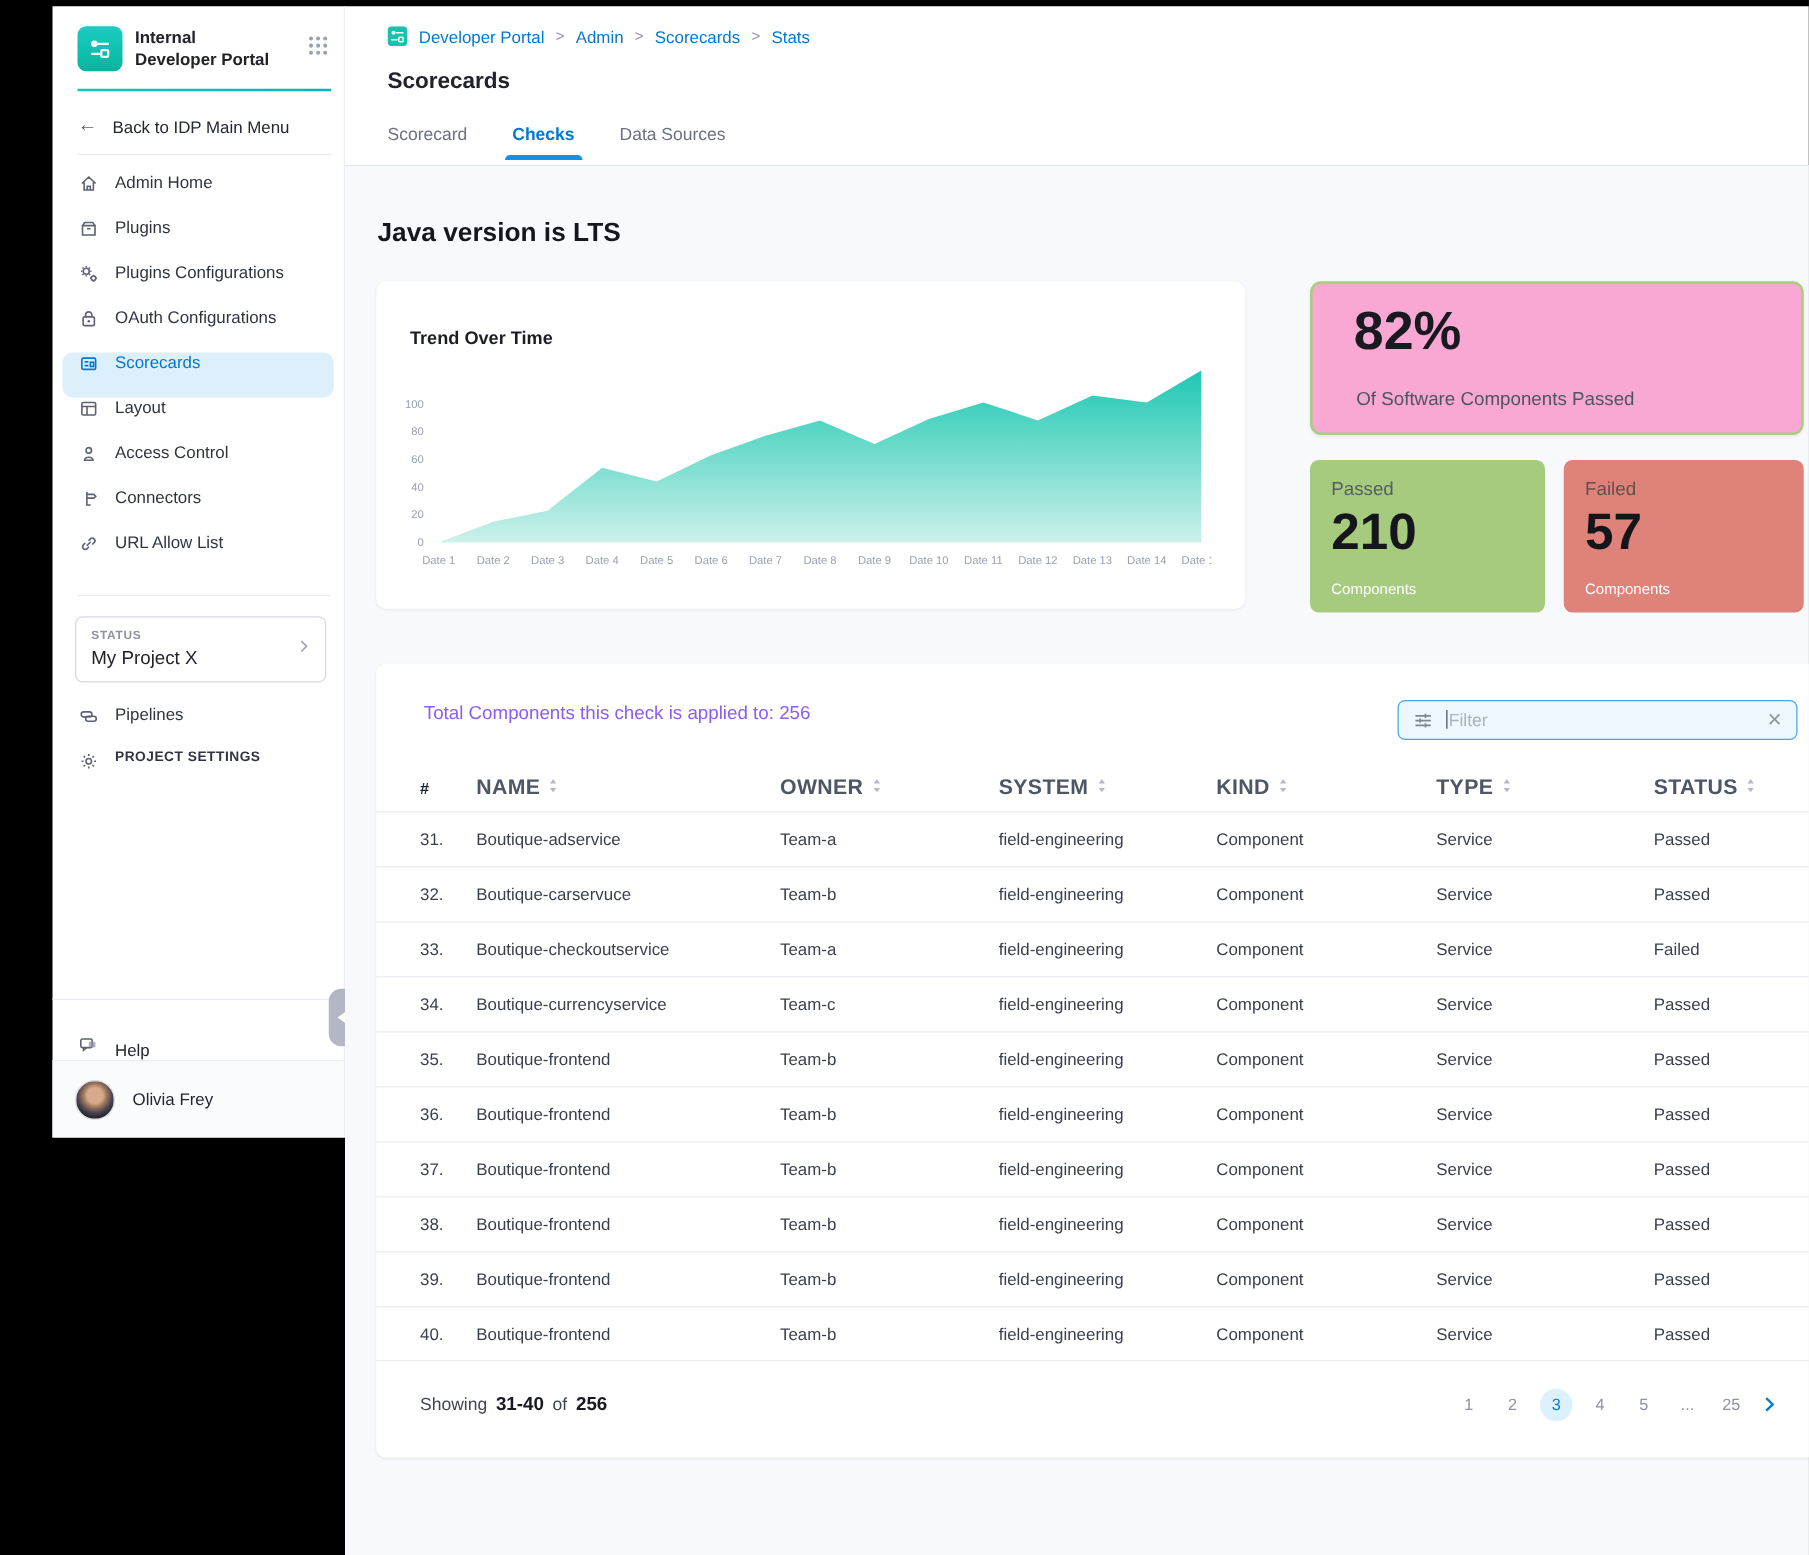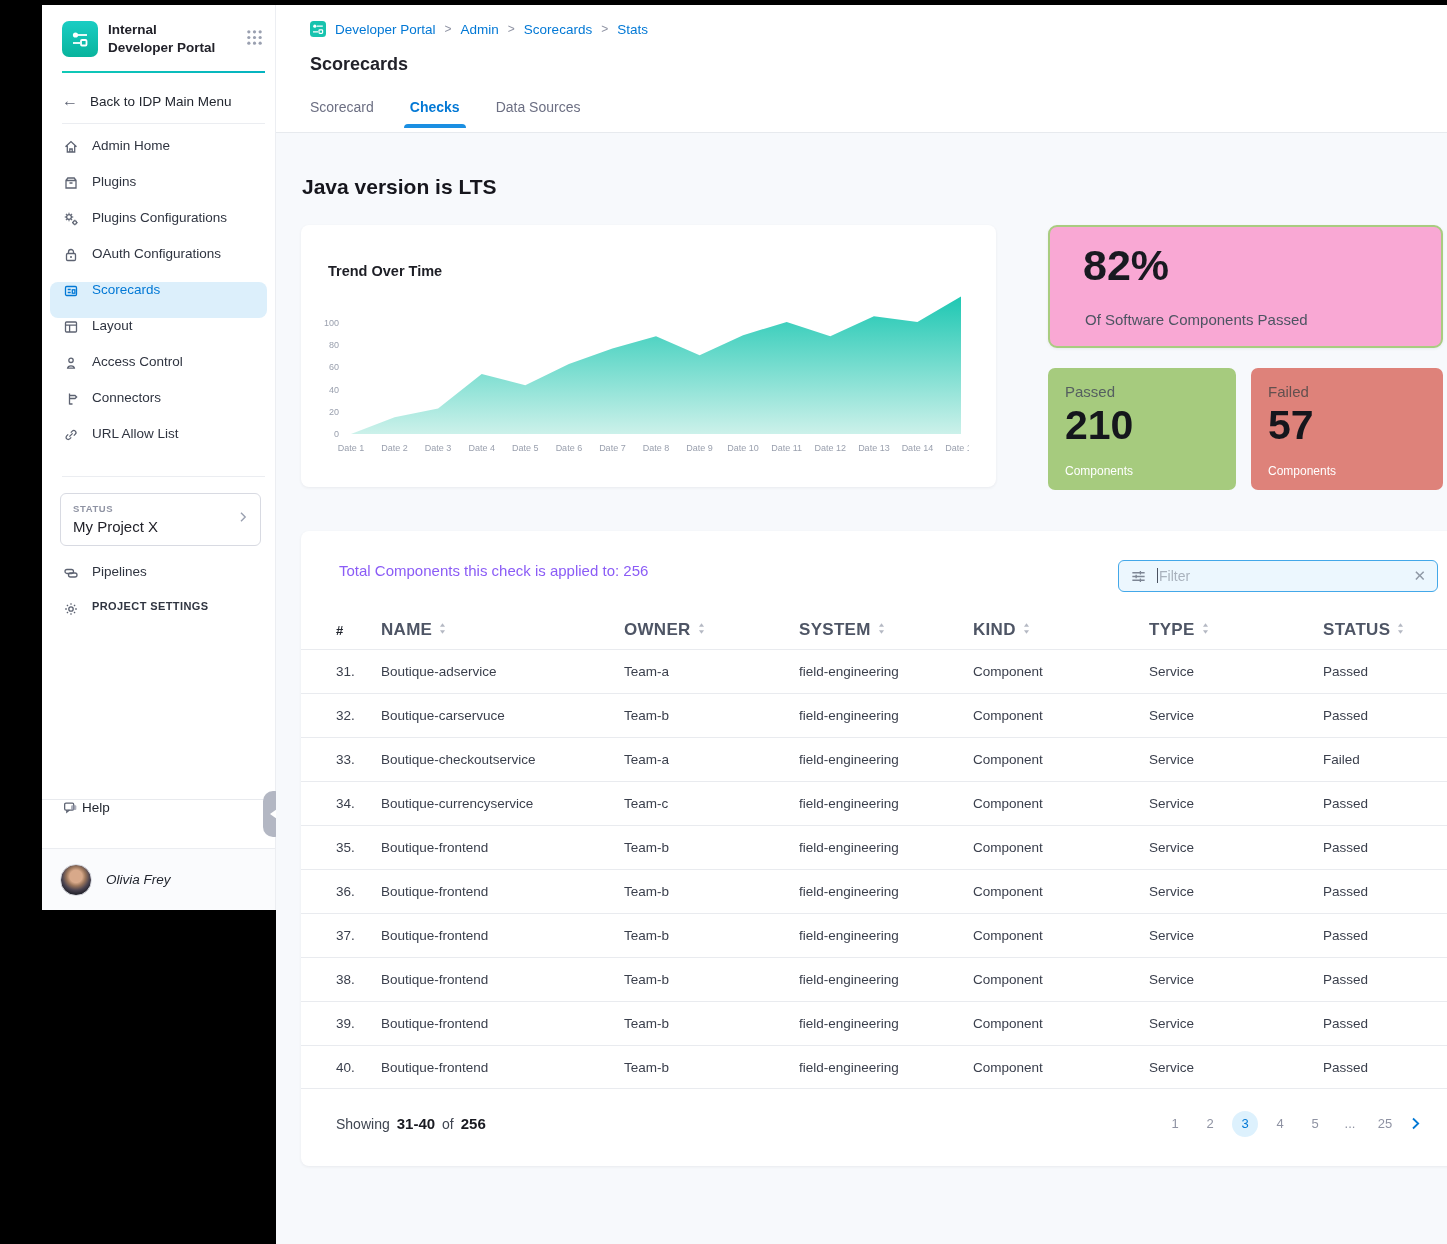--- a/index.html
+++ b/index.html
@@ -21,25 +21,25 @@
   .nav-item { display:flex; height:36px; padding:0 10px 0 20px; font-size:13.5px; color:#2f3440; cursor:pointer; }
   .nav-item .ic { width:17px; height:17px; margin-right:13px; color:#5d6372; display:flex; align-items:center; justify-content:center; flex:none; }
   .nav-item.active { background:#dceffb; border-radius:8px; margin:0 8px; padding-left:12px; color:#0278d5; }
   .nav-item.active .ic { color:#0278d5; }
   .nav-item.small-caps { font-size:11px; font-weight:700; letter-spacing:.4px; color:#2f3440; }
   .proj-box { margin:16px 14px 2px 18px; border:1px solid #d8dae2; border-radius:6px; padding:9px 12px 10px 12px; position:relative; cursor:pointer; background:#fff; }
   .proj-label { font-size:9.5px; letter-spacing:.6px; color:#8f93a3; font-weight:700; }
   .proj-name { font-size:15px; color:#22222a; margin-top:4px; }
   .proj-chev { position:absolute; right:10px; top:16px; color:#9aa0b0; }
   .sb-bottom { position:absolute; left:0; right:0; bottom:0; }
-  .help-row { display:flex; align-items:flex-start; gap:3px; height:48px; padding:0 20px; font-size:13.5px; color:#22262f; cursor:pointer; }
+  .help-row { display:flex; align-items:flex-end; gap:13px; height:48px; padding:0 20px; font-size:13.5px; color:#22262f; cursor:pointer; }
   .user-row { display:flex; align-items:center; gap:14px; height:62px; padding:0 18px; background:#fafbfd; border-top:1px solid #ebedf1; cursor:pointer; }
   .avatar { width:32px; height:32px; border-radius:50%; flex:none;
             background:radial-gradient(circle at 50% 38%, #d8a98a 0 26%, #9a755b 40%, #4a4350 58%, #23232c 75%, #2e2e38); border:1px solid #d9dbe2;}
-  .user-name { font-size:13.5px; color:#22262f;font-style:italic; }
+  .user-name { font-size:13.5px; color:#22262f; }
   .collapse-tab { position:absolute; right:-10px; top:786px; width:22px; height:46px; background:#b3b7c3; border-radius:10px; display:flex; align-items:center; justify-content:center; cursor:pointer; }
 
   
   .main { position:absolute; left:240px; top:5px; width:1207px; height:1239px; background:#fff; }
   .mhead { padding:16px 0 0 34px; }
   .crumbs { display:flex; align-items:center; gap:9px; font-size:13.5px; }
   .crumb { color:#0278d5; cursor:pointer; }
   .crumb-sep { color:#8f93a3; font-size:12px; }
   .crumb-ic { display:flex; }
   .page-title { font-size:18px; font-weight:700; color:#22222a; margin-top:17px; }

